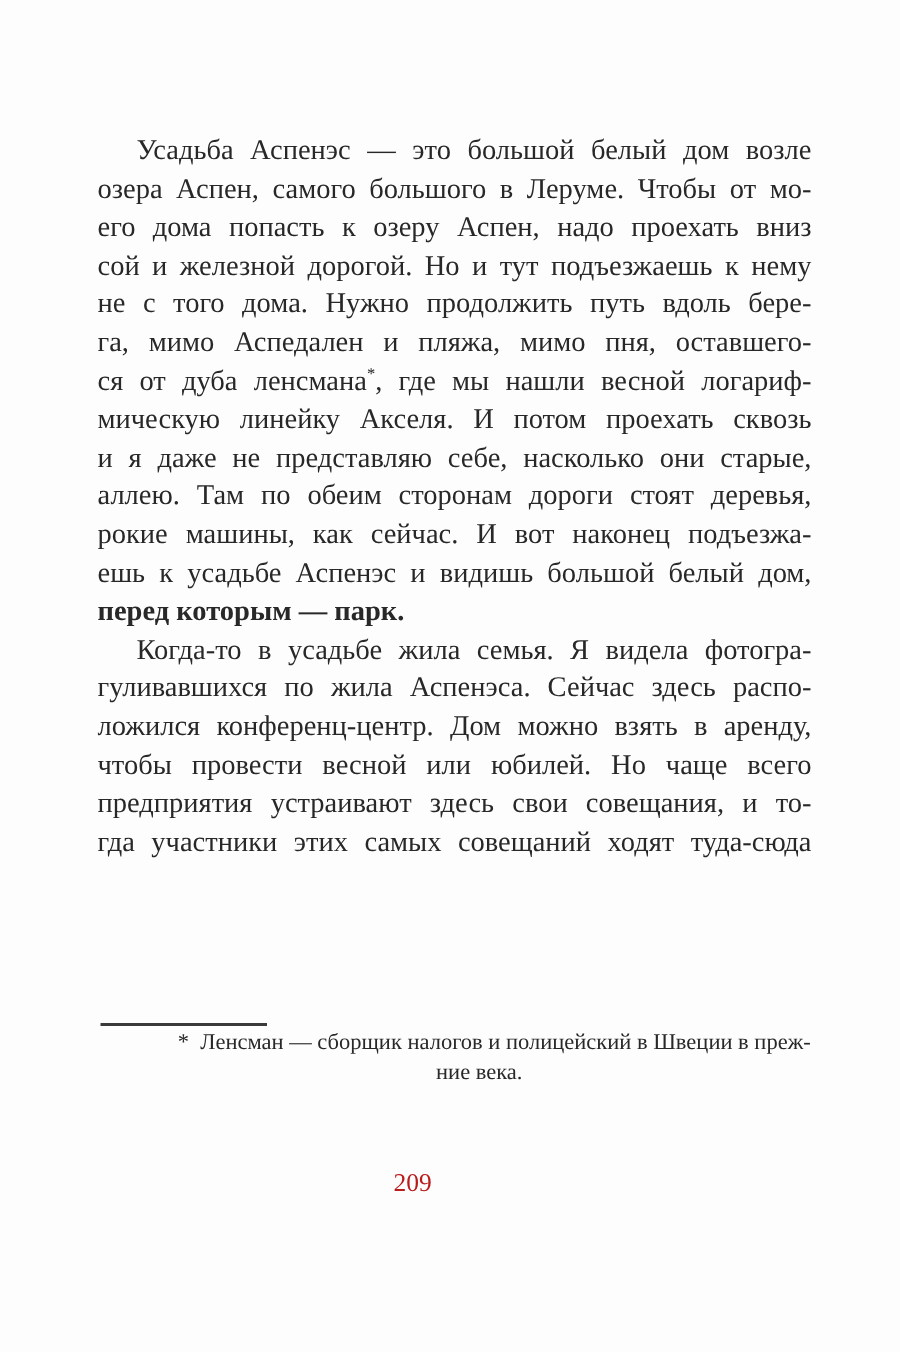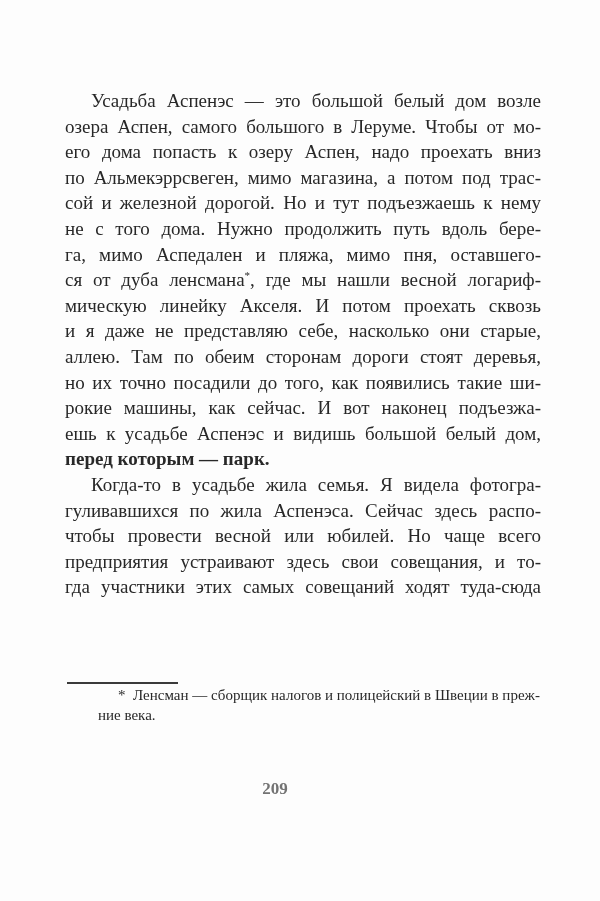--- a/index.html
+++ b/index.html
@@ -53,59 +53,57 @@
   }
   .footnote {
     position: absolute;
     left: 65px;
     top: 686px;
     width: 476px;
     font-size: 15px;
     line-height: 19.5px;
   }
   .fn-line {
-    text-align: left;
+    text-align: center;
     margin-left: 33px;
   }
   .fn-line.fn-first {
     text-indent: 20px;
   }
   .page-number {
     position: absolute;
     left: 0;
     top: 779px;
     width: 550px;
     text-align: center;
     font-size: 17px;
-    color: #737373;
-    font-weight: bold;
+    color: #b91c1c;
   }
 </style>
 </head>
 <body>
 
 <div class="page">
   <div class="page-body">
       <div class="line indent">Усадьба Аспенэс — это большой белый дом возле</div>
       <div class="line">озера Аспен, самого большого в Леруме. Чтобы от мо-</div>
       <div class="line">его дома попасть к озеру Аспен, надо проехать вниз</div>
-      <div class="line">по Альмекэррсвеген, мимо магазина, а потом под трас-</div>
       <div class="line">сой и железной дорогой. Но и тут подъезжаешь к нему</div>
       <div class="line">не с того дома. Нужно продолжить путь вдоль бере-</div>
       <div class="line">га, мимо Аспедален и пляжа, мимо пня, оставшего-</div>
       <div class="line">ся от дуба ленсмана<sup>*</sup>, где мы нашли весной логариф-</div>
       <div class="line">мическую линейку Акселя. И потом проехать сквозь</div>
       <div class="line">и я даже не представляю себе, насколько они старые,</div>
       <div class="line">аллею. Там по обеим сторонам дороги стоят деревья,</div>
-      <div class="line">но их точно посадили до того, как появились такие ши-</div>
       <div class="line">рокие машины, как сейчас. И вот наконец подъезжа-</div>
       <div class="line">ешь к усадьбе Аспенэс и видишь большой белый дом,</div>
       <div class="line no-justify">перед которым — парк.</div>
       <div class="line indent">Когда-то в усадьбе жила семья. Я видела фотогра-</div>
       <div class="line">гуливавшихся по жила Аспенэса. Сейчас здесь распо-</div>
+      <div class="line">ложился конференц-центр. Дом можно взять в аренду,</div>
       <div class="line">чтобы провести весной или юбилей. Но чаще всего</div>
       <div class="line">предприятия устраивают здесь свои совещания, и то-</div>
       <div class="line">гда участники этих самых совещаний ходят туда-сюда</div>
     </div>
   <div class="footnote-sep"></div>
   <div class="footnote">
       <div class="fn-line fn-first">* Ленсман — сборщик налогов и полицейский в Швеции в преж-</div>
       <div class="fn-line">ние века.</div>
     </div>
   <div class="page-number">209</div>

